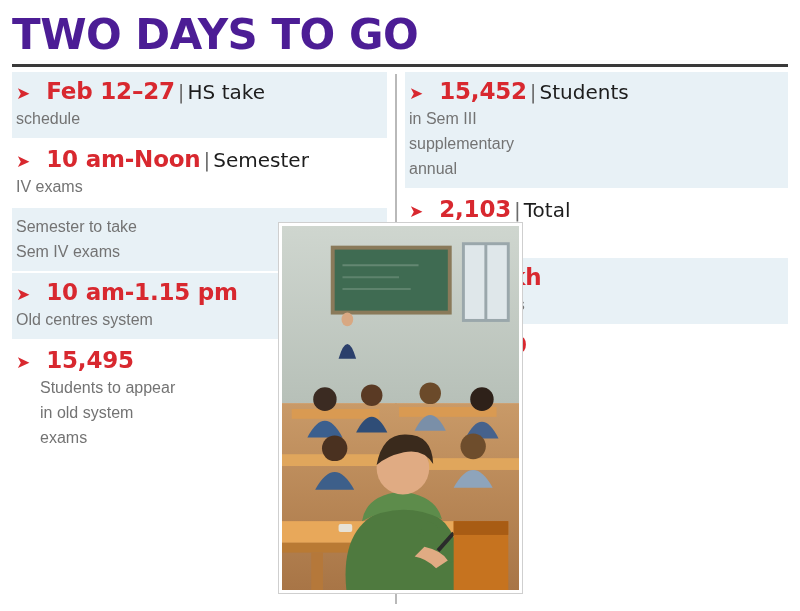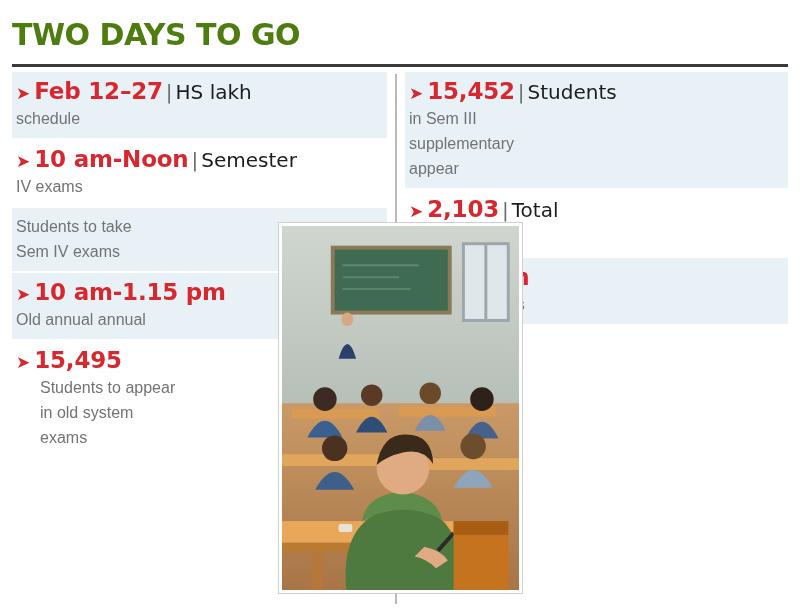--- a/index.html
+++ b/index.html
@@ -16,24 +16,24 @@
     padding: 10px 12px 0 12px;
   }
   
   .title-bar {
     position: relative;
     height: 56px;
   }
   .title {
     font-family: "DejaVu Sans", sans-serif;
     font-weight: bold;
-    font-size: 30px;
+    font-size: 42px;
     line-height: 50px;
     letter-spacing: -0.5px;
-    color: #4d7c0f;
+    color: #4c1d95;
     text-transform: uppercase;
     white-space: nowrap;
   }
   .title-rule {
     height: 3px;
     background: #3a3a3a;
     margin: 4px 0 0 0;
     width: 100%;
   }
   
@@ -74,20 +74,21 @@
     font-size: 17px;
     font-weight: bold;
     margin-right: 4px;
     display: inline-block;
   }
   .hl {
     color: #d8282f;
     font-weight: bold;
     font-size: 23px;
     letter-spacing: -0.2px;
+    margin-left: 12px;
   }
   .sep {
     color: #6b6b6b;
     font-weight: normal;
     padding: 0 3px;
   }
   .desc {
     font-size: 20px;
     color: #1d1d1d;
   }
@@ -120,42 +121,42 @@
     <div class="title">TWO DAYS TO GO</div>
     <div class="title-rule"></div>
   </div>
 
   <div class="columns">
 
     <div class="col col-left">
 
       <div class="fact shaded">
         <div class="fact-line">
-          <span class="arrow">➤</span><span class="hl">Feb 12–27</span><span class="sep">|</span><span class="desc">HS lakh</span>
+          <span class="arrow">➤</span><span class="hl">Feb 12–27</span><span class="sep">|</span><span class="desc">HS take</span>
         </div>
         <span class="desc-block">schedule</span>
       </div>
 
       <div class="fact plain">
         <div class="fact-line">
           <span class="arrow">➤</span><span class="hl">10 am-Noon</span><span class="sep">|</span><span class="desc">Semester</span>
         </div>
         <span class="desc-block">IV exams</span>
       </div>
 
       <div class="fact shaded">
-        <span class="desc-block" style="white-space: pre-line;">Students to take
+        <span class="desc-block" style="white-space: pre-line;">Semester to take
 Sem IV exams</span>
       </div>
 
       <div class="fact shaded">
         <div class="fact-line">
           <span class="arrow">➤</span><span class="hl">10 am-1.15 pm</span>
         </div>
-        <span class="desc-block" style="white-space: pre-line;">Old annual annual</span>
+        <span class="desc-block" style="white-space: pre-line;">Old centres system</span>
       </div>
 
       <div class="fact plain">
         <div class="fact-line">
           <span class="arrow">➤</span><span class="hl">15,495</span>
         </div>
         <span class="desc-block" style="white-space: pre-line; margin-left: 24px;">Students to appear
 in old system
 exams</span>
       </div>
@@ -166,21 +167,21 @@
 
     <div class="col col-right">
 
 
       <div class="fact shaded">
         <div class="fact-line">
           <span class="arrow">➤</span><span class="hl">15,452</span><span class="sep">|</span><span class="desc">Students</span>
         </div>
         <span class="desc-block" style="white-space: pre-line;">in Sem III
 supplementary
-appear</span>
+annual</span>
       </div>
 
       <div class="fact plain">
         <div class="fact-line">
           <span class="arrow">➤</span><span class="hl">2,103</span><span class="sep">|</span><span class="desc">Total</span>
         </div>
         <span class="desc-block" style="white-space: pre-line;">exam centres</span>
       </div>
 
       <div class="fact shaded">

